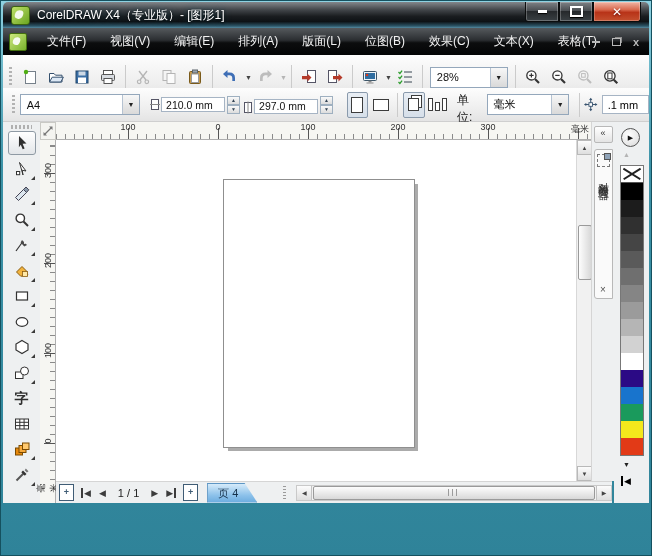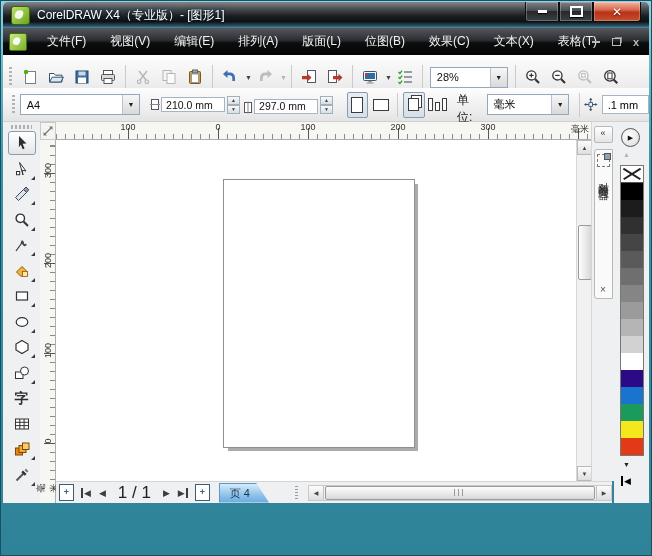--- a/index.html
+++ b/index.html
@@ -78,21 +78,21 @@
   .page{position:absolute;left:167px;top:39px;width:190px;height:267px;background:#fff;border:1px solid #8f8f8f;box-shadow:4px 4px 0 -1px #ababab;}
   
   .vscroll{position:absolute;left:576px;top:140px;width:15px;height:341px;background:#f1f1f1;border-left:1px solid #d8d8d8;box-sizing:border-box;}
   .sbtn{position:absolute;left:0;width:15px;height:15px;background:linear-gradient(#fcfcfc,#dedede);border:1px solid #b9b9b9;box-sizing:border-box;display:flex;align-items:center;justify-content:center;font-size:6px;color:#444;}
   .vthumb{position:absolute;left:1px;top:85px;width:12px;height:53px;background:linear-gradient(90deg,#fdfdfd,#d8d8d8);border:1px solid #9a9a9a;border-radius:2px;}
   .bottomrow{position:absolute;left:56px;top:481px;width:556px;height:22px;background:#eef0f1;border-top:1px solid #d5d5d5;display:flex;align-items:center;box-sizing:border-box;font-size:10px;}
   .nav-ic{width:13px;height:15px;border:1px solid #3f5c75;background:#fff;font-size:9px;font-weight:bold;color:#3f5c75;display:flex;align-items:center;justify-content:center;margin:0 3px;line-height:9px;}
   .nav-arrow{font-size:9px;color:#3c3c3c;margin:0 4px;}
   .nav-arrow.edge{border-right:2px solid #3c3c3c;padding-right:1px;}
   .nav-arrow.edge2{border-left:2px solid #3c3c3c;padding-left:1px;}
-  .nav-count{font-size:17px;color:#222;margin:0 8px;}
+  .nav-count{font-size:11px;color:#222;margin:0 8px;}
   .page-tab{height:19px;margin-left:6px;padding:0 18px 0 10px;background:linear-gradient(180deg,#d6ebfa,#8cc1ea 60%,#6aabde);border:1px solid #5e96c4;border-bottom:none;clip-path:polygon(0 0,calc(100% - 13px) 0,100% 100%,0 100%);display:flex;align-items:center;font-size:11px;color:#16324c;}
   .splitter{width:6px;height:14px;margin:0 10px 0 26px;background:repeating-linear-gradient(180deg,#9a9a9a 0 1px,transparent 1px 3px);width:3px;}
   .hscr{position:relative;flex:1;height:16px;background:#f1f1f1;border:1px solid #c9c9c9;display:flex;align-items:center;box-sizing:border-box;}
   .hbtn{width:14px;height:14px;display:flex;align-items:center;justify-content:center;font-size:6px;color:#444;background:linear-gradient(#fcfcfc,#dedede);border-right:1px solid #c2c2c2;}
   .hbtn.r{border-right:none;border-left:1px solid #c2c2c2;}
   .hthumb{flex:1;height:12px;margin:0 1px;background:linear-gradient(#fdfdfd,#d8d8d8);border:1px solid #9a9a9a;border-radius:2px;display:flex;align-items:center;justify-content:center;}
   .hgrip{width:12px;height:7px;background:repeating-linear-gradient(90deg,#9b9b9b 0 1px,transparent 1px 4px);}
   
   .docker{position:absolute;left:591px;top:122px;width:23px;height:359px;background:#eef0f1;border-left:1px solid #d5d5d5;box-sizing:border-box;}
   .dk-collapse{margin:4px auto 6px;width:17px;height:15px;border:1px solid #b8b8b8;border-radius:2px;background:linear-gradient(#fff,#e4e4e4);color:#333;font-size:9px;line-height:13px;text-align:center;}

